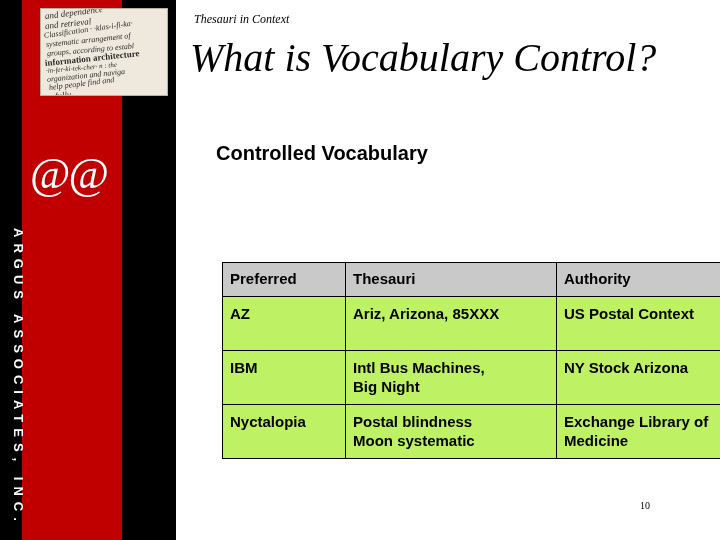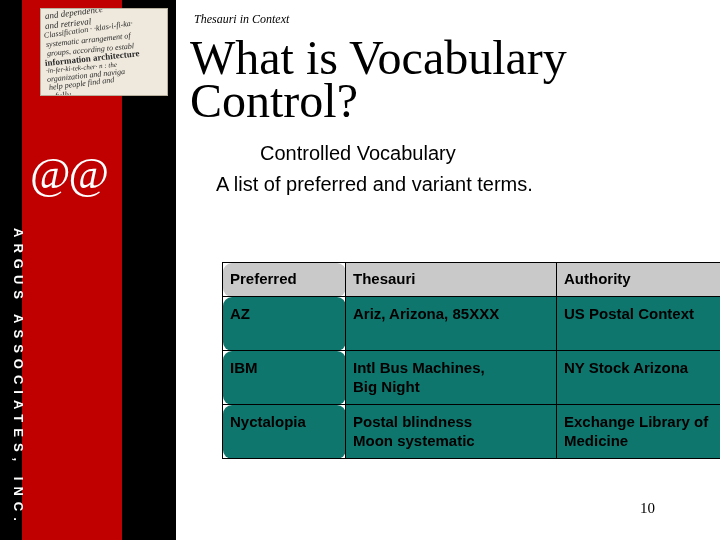--- a/index.html
+++ b/index.html
@@ -101,38 +101,39 @@
     font-style: italic;
     font-size: 12px;
     color: #000000;
   }
   .slide-title {
     position: absolute;
     left: 190px;
     top: 36px;
     width: 520px;
     font-family: "Liberation Serif", serif;
-    font-size: 48px;
+    font-style: italic;
+    font-size: 40px;
     line-height: 43px;
     color: #000000;
   }
 
   .bullets {
     position: absolute;
     left: 216px;
     top: 138px;
     width: 480px;
   }
   .bullet {
     font-family: "Liberation Sans", sans-serif;
     font-size: 20px;
     line-height: 31px;
     color: #000000;
   }
-  .bullet.bold { font-weight: 400; margin-left: 44px; }
+  .bullet.bold { font-weight: 700; }
 
   
   .tbl-wrap {
     position: absolute;
     left: 222px;
     top: 262px;
     width: 458px;
   }
   table.vocab {
     border-collapse: collapse;
@@ -150,35 +151,35 @@
     padding: 7px 7px 8px 7px;
     line-height: 19px;
   }
   table.vocab thead th {
     background: #c9c9c9;
     height: 20px;
     padding-top: 6px;
     padding-bottom: 7px;
   }
   table.vocab tbody td {
-    background: #0f766e;
+    background: #bef264;
     height: 38px;
   }
-  .col-a { width: 108px; border-radius: 9px; }
+  .col-a { width: 108px; }
   .col-b { width: 196px; }
   .col-c { width: 154px; }
 
   .page-number {
     position: absolute;
     left: 640px;
     top: 500px;
     width: 40px;
     text-align: left;
     font-family: "Liberation Serif", serif;
-    font-size: 15px;
+    font-size: 10px;
     color: #000000;
   }
 </style>
 </head>
 <body>
 
 <div class="left-band">
   <div class="left-red"></div>
   <div class="left-black-right"></div>
 </div>
@@ -199,21 +200,20 @@
 <div class="at-logo">@@</div>
 
 <div class="vertical-text">ARGUS ASSOCIATES, INC.</div>
 
 <div class="kicker">Thesauri in Context</div>
 
 <div class="slide-title">What is Vocabulary Control?</div>
 
 <div class="bullets" id="bullets">
     <div class="bullet bold">Controlled Vocabulary</div>
-    <div class="bullet">A list of preferred and variant terms.</div>
   </div>
 
 <div class="tbl-wrap">
   <table class="vocab">
     <thead>
       <tr>
         <th class="col-a">Preferred</th>
         <th class="col-b">Thesauri</th>
         <th class="col-c">Authority</th>
       </tr>

